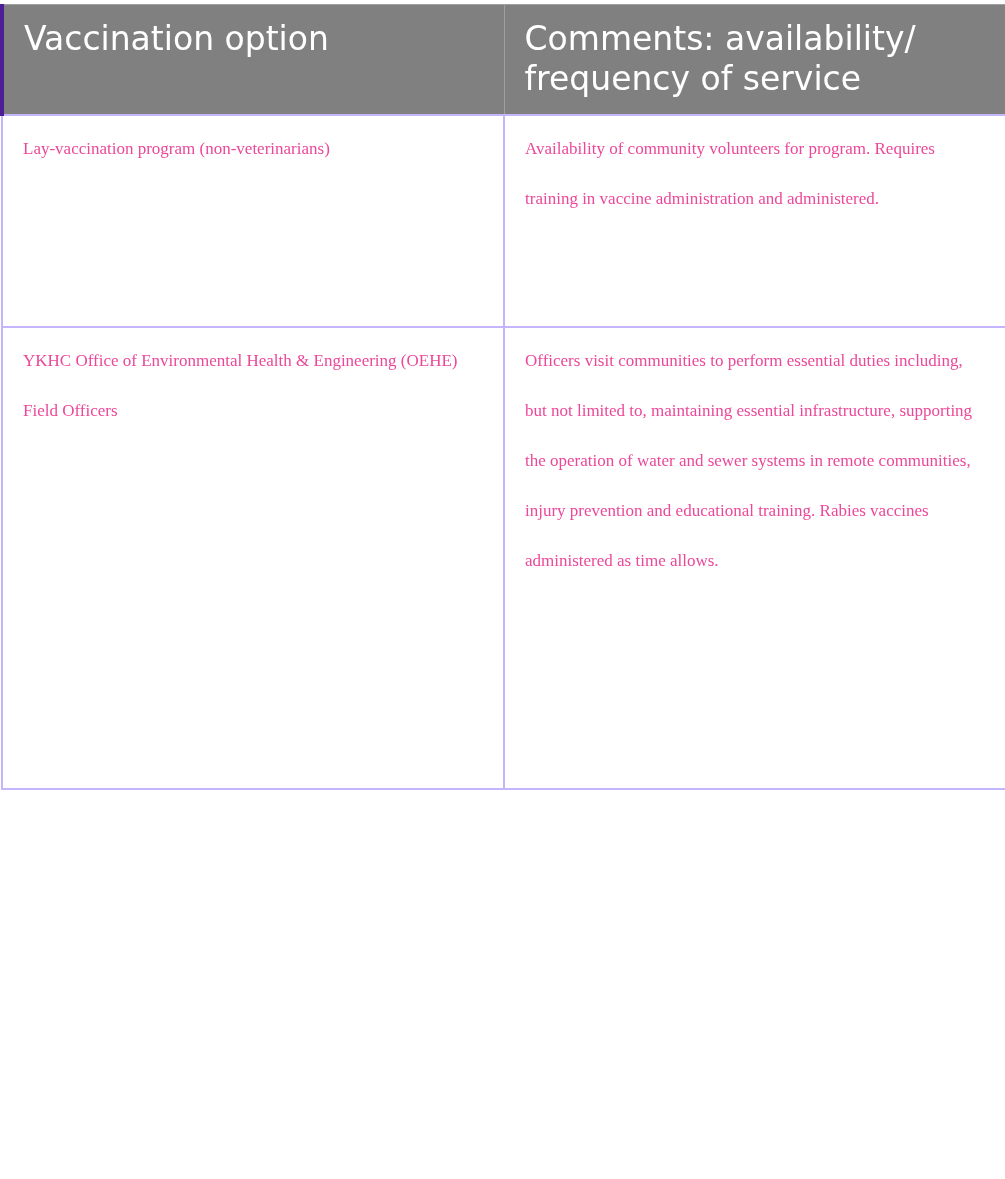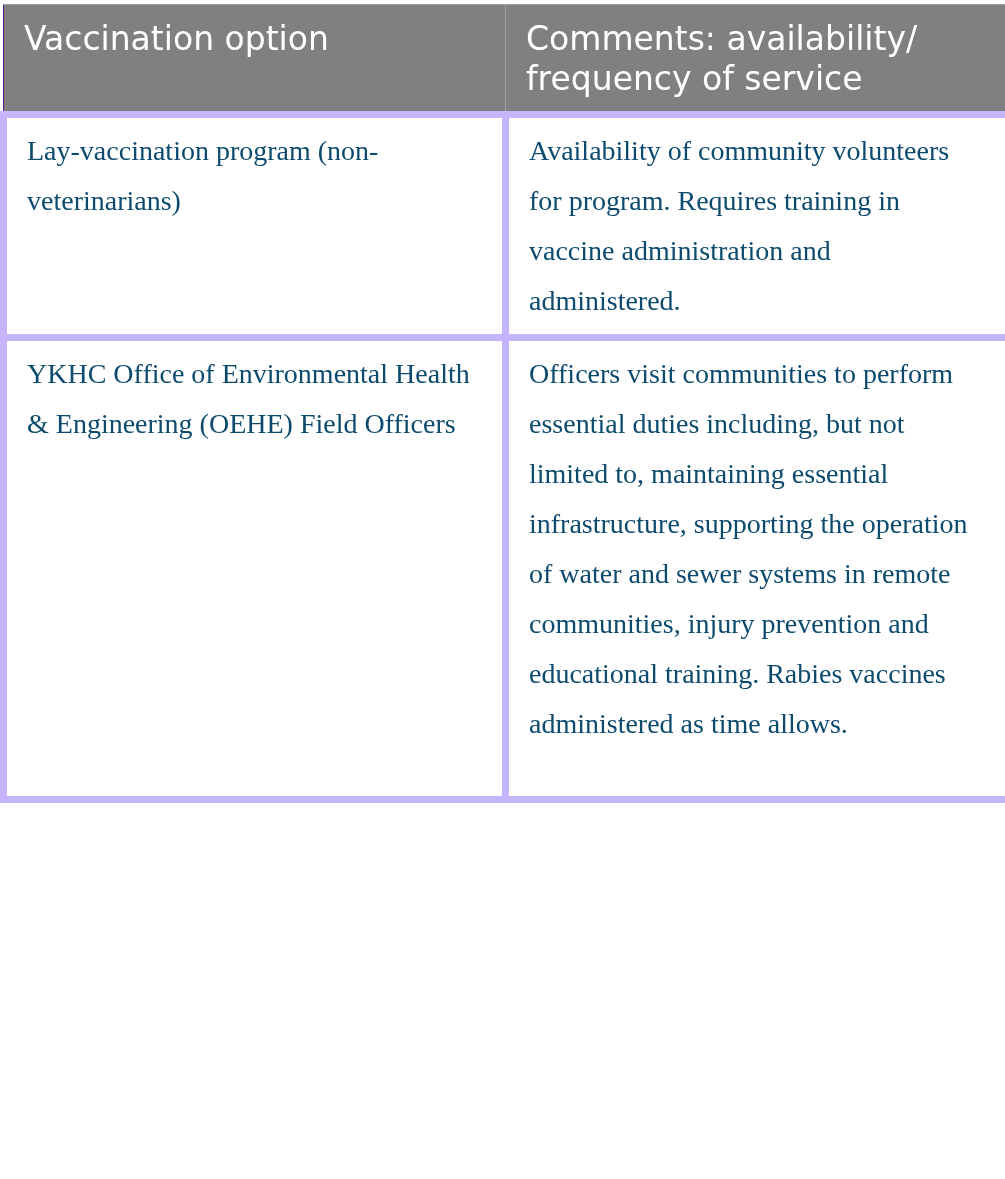--- a/index.html
+++ b/index.html
@@ -31,30 +31,30 @@
       font-size: 33px;
       line-height: 40px;
       text-align: left;
       vertical-align: top;
       padding: 14px 20px 12px 20px;
       height: 110px;
       box-sizing: border-box;
       border-right: 1px solid #a0a0a0;
       border-top: 1px solid #a0a0a0;
     }
-    th:first-child { border-left: 1px solid #4c1d95; }
+    th:first-child { border-left: 4px solid #4c1d95; }
     th:last-child { }
     td {
       font-family: "Liberation Serif", serif;
-      font-size: 28px;
+      font-size: 17px;
       line-height: 50px;
-      color: #0c4a6e;
+      color: #ec4899;
       vertical-align: top;
       padding: 8px 20px 8px 20px;
-      border: 7px solid #c4b5fd;
+      border: 2px solid #c4b5fd;
       box-sizing: border-box;
     }
     tr.r1 td { height: 212px; }
     tr.r2 td { height: 462px; margin-left: 8px; }
     tr.r3 td { height: 211px; }
     tr.r4 td { height: 162px; }
   </style>
 </head>
 <body>
 

